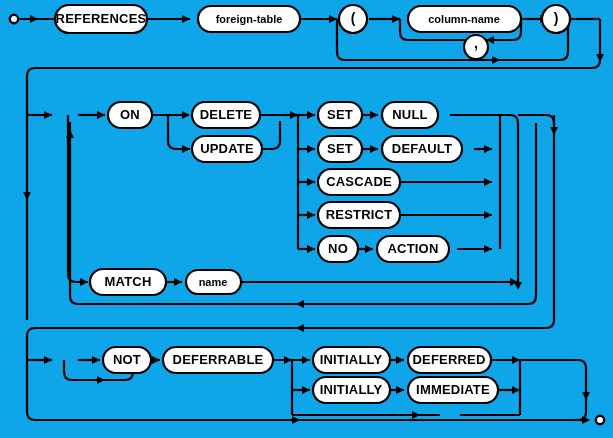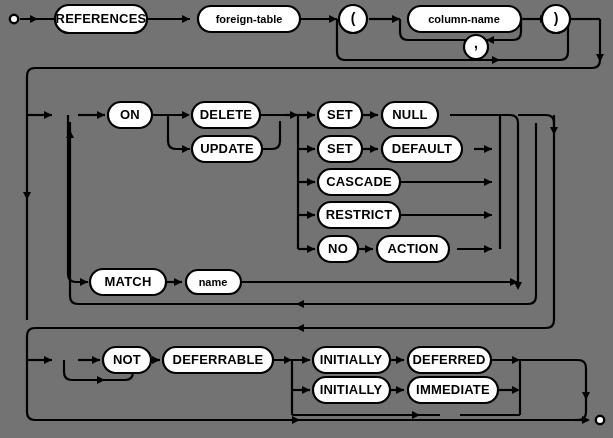--- a/index.html
+++ b/index.html
@@ -4,21 +4,21 @@
 <style>
   html, body {
     margin: 0;
     padding: 0;
     background: #ffffff;
   }
   #diagram-root {
     position: relative;
     width: 613px;
     height: 438px;
-    background: #737373;
+    background: #0ea5e9;
     font-family: "Liberation Sans", sans-serif;
   }
   svg#railroad {
     display: block;
     width: 613px;
     height: 438px;
   }
   .rail {
     fill: none;
     stroke: #000000;

